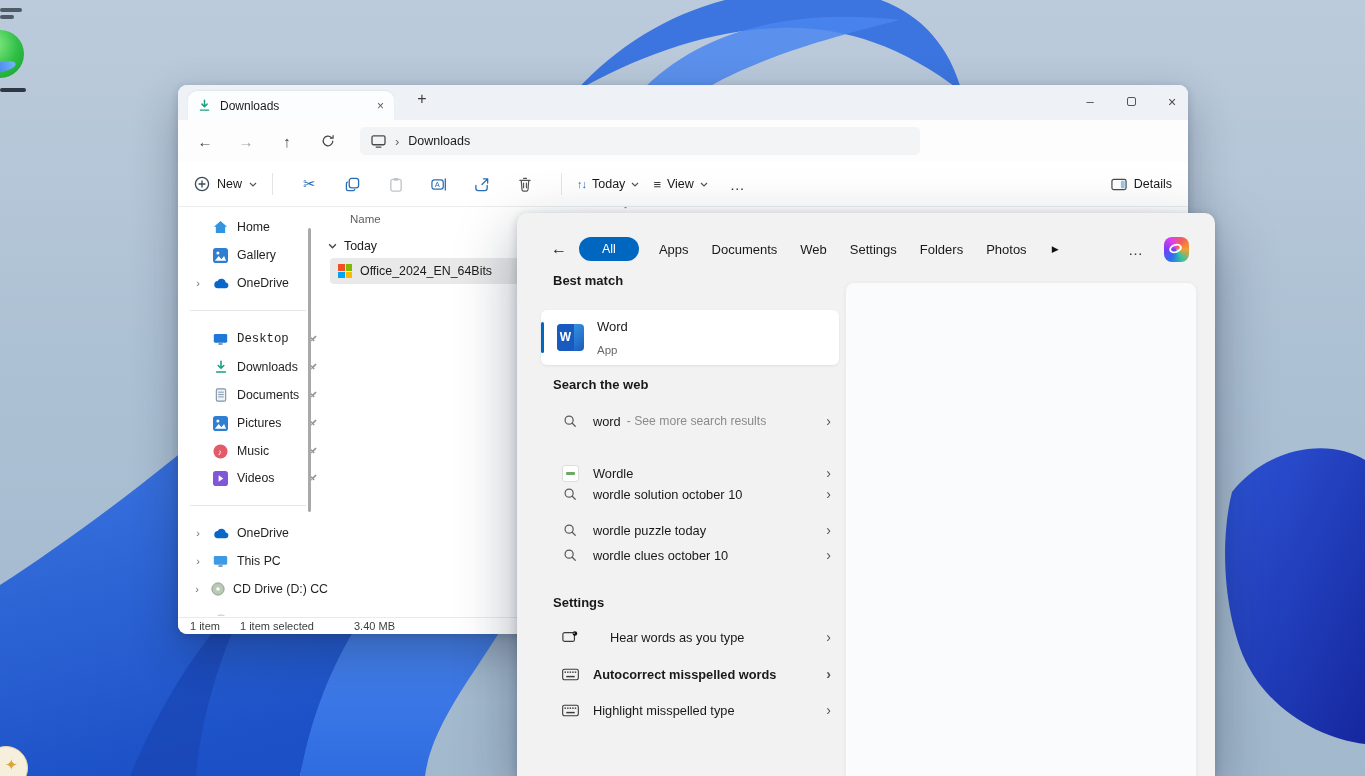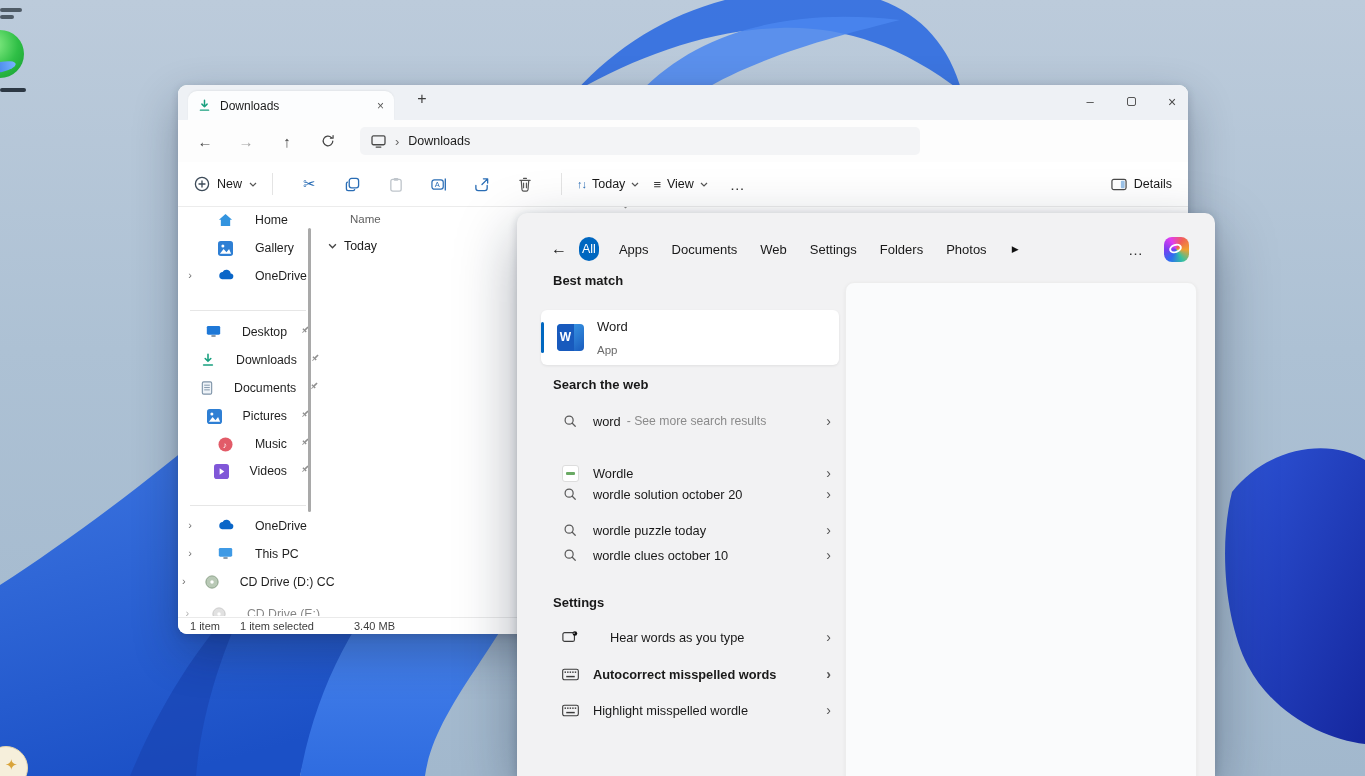--- a/index.html
+++ b/index.html
@@ -52,22 +52,22 @@
   .tb-new{display:flex;align-items:center;gap:7px;font-size:12.5px;color:#191919;}
   .tb-sep{width:1px;height:22px;background:#e4e4e4;margin:0 15px;}
   .tb-ico{width:43px;display:flex;justify-content:center;align-items:center;}
   .tb-drop{display:flex;align-items:center;gap:6px;font-size:12.5px;color:#191919;margin-right:14px;}
   .tb-more{font-size:15px;color:#333;letter-spacing:1px;margin-left:8px;}
   .tb-details{margin-left:auto;display:flex;align-items:center;gap:7px;font-size:12.5px;color:#191919;}
   .sorticon{font-size:11px;color:#2a6db5;letter-spacing:-1px;font-weight:bold;}
   .viewicon{font-size:13px;color:#3a3a3a;}
 
   .ebody{position:relative;height:409px;background:#fff;overflow:hidden;}
-  .side-row{position:absolute;left:4px;width:138px;height:28px;display:flex;align-items:flex-start;
-    border-radius:4px;font-size:12.3px;color:#1f1f1f;gap:13px;}
+  .side-row{position:absolute;left:12px;width:138px;height:28px;display:flex;align-items:center;
+    border-radius:4px;font-size:12.3px;color:#1f1f1f;}
   .side-row .exp{width:16px;text-align:center;color:#707070;font-size:11px;}
   .side-row .noexp{width:16px;}
   .side-row .ic{width:17px;margin:0 8px 0 6px;display:flex;justify-content:center;}
   .side-row .pin{margin-left:auto;margin-right:10px;opacity:.75;}
   .side-div{position:absolute;left:12px;width:116px;height:1px;background:#e6e6e6;}
   .side-scroll{position:absolute;left:130px;top:21px;width:3px;height:284px;border-radius:2px;background:#a9a9a9;}
 
   .col-head{position:absolute;left:172px;top:6px;font-size:11.5px;color:#5f5f5f;}
   .stray-chev{position:absolute;left:443px;top:-4px;color:#8a8a8a;}
   .group-row{position:absolute;left:150px;top:32px;display:flex;align-items:center;gap:7px;
@@ -80,21 +80,21 @@
   .statusbar{position:absolute;left:0;right:0;bottom:0;height:17px;background:#fff;
     border-top:1px solid #eaeaea;border-radius:0 0 9px 9px;font-size:11px;color:#3d3d3d;}
   .statusbar span{position:absolute;top:2px;}
 
   
   .spanel{position:absolute;left:517px;top:213px;width:698px;height:563px;background:#f2f2f3;
     border-radius:10px 10px 0 0;box-shadow:0 22px 60px rgba(15,25,45,.35),0 2px 10px rgba(15,25,45,.2);}
   .sp-top{position:absolute;top:21px;left:0;right:0;height:30px;display:flex;align-items:center;
     padding:0 26px 0 34px;}
   .sp-back{font-size:16px;color:#222;margin-right:12px;}
-  .sp-pill{background:#0067c0;color:#fff;font-size:12.5px;padding:5px 3px;border-radius:16px;margin-right:20px;}
+  .sp-pill{background:#0067c0;color:#fff;font-size:12.5px;padding:5px 23px;border-radius:16px;margin-right:20px;}
   .sp-tab{font-size:13px;color:#191919;margin-right:23px;}
   .sp-play{font-size:9px;color:#111;margin-left:2px;}
   .sp-more{margin-left:auto;font-size:15px;color:#333;margin-right:20px;letter-spacing:1px;}
   .copilot{width:25px;height:25px;border-radius:8px;position:relative;
     background:conic-gradient(from 210deg,#2b6ff0,#7a3ff0,#e03df0,#f05f57,#f0a030,#35c2a0,#2b6ff0);}
   .copilot i{position:absolute;left:5px;top:7px;width:13px;height:9px;border:2.4px solid #fff;
     border-radius:50%;transform:rotate(-18deg);}
 
   .sec-title{position:absolute;left:36px;font-size:13px;font-weight:bold;color:#191919;}
   .bm-card{position:absolute;left:24px;top:97px;width:298px;height:55px;background:#fff;
@@ -294,21 +294,21 @@
         <span class="exp">›</span>
         <span class="ic">
           <svg width="17" height="11" viewBox="0 0 20 12">
               <path d="M6 11.5h9.5a3.4 3.4 0 0 0 .6-6.8A5 5 0 0 0 6.6 3.2 4.2 4.2 0 0 0 6 11.5z" fill="#0a66c8"></path>
             </svg>
         </span>
         <span>OneDrive</span>
       </div>
       <div class="side-div" style="top:103px;"></div>
 
-      <div class="side-row" style="top:118px;">
+      <div class="side-row" style="top:118px;font-family:Liberation Mono, monospace;">
         <span class="noexp"></span>
         <span class="ic">
           <svg width="15" height="13" viewBox="0 0 16 14">
               <rect x="0.8" y="1" width="14.4" height="9.4" rx="1.5" fill="#1e78d7"></rect>
               <rect x="5.5" y="11" width="5" height="1.6" rx="0.8" fill="#6b7c8d"></rect>
             </svg>
         </span>
         <span>Desktop</span>
         <span class="pin">
           <svg width="10" height="10" viewBox="0 0 11 11">
@@ -463,20 +463,29 @@
       <div class="stray-chev">
         <svg width="9" height="6" viewBox="0 0 8 5">
             <path d="M1 1l3 3 3-3" stroke="#8a8a8a" stroke-width="1.1" fill="none"></path>
           </svg>
       </div>
       <div class="group-row">
         <svg width="9" height="6" viewBox="0 0 8 5">
             <path d="M1 1l3 3 3-3" stroke="#444" stroke-width="1.2" fill="none"></path>
           </svg>
         <span>Today</span>
+      </div>
+      <div class="file-row">
+        <span class="mslogo">
+          <i style="background:#f25022;"></i>
+            <i style="background:#7fba00;"></i>
+            <i style="background:#00a4ef;"></i>
+            <i style="background:#ffb900;"></i>
+        </span>
+        <span style="white-space:nowrap;">Office_2024_EN_64Bits</span>
       </div>
     </div>
 
     <div class="statusbar">
       <span style="left:12px;">1 item</span>
       <span style="left:62px;">1 item selected</span>
       <span style="left:176px;text-align:center;">3.40 MB</span>
     </div>
   </div>
 
@@ -533,21 +542,21 @@
       <span class="rchev">›</span>
     </div>
 
     <div class="sp-row" style="top:263px;">
       <span class="ric">
         <svg width="14" height="14" viewBox="0 0 16 16">
             <circle cx="7" cy="7" r="4.6" fill="none" stroke="#5a5a5a" stroke-width="1.4"></circle>
             <line x1="10.6" y1="10.6" x2="14" y2="14" stroke="#5a5a5a" stroke-width="1.4" stroke-linecap="round"></line>
           </svg>
       </span>
-      <span class="rtxt">wordle solution october 20</span>
+      <span class="rtxt">wordle solution october 10</span>
       <span class="rchev">›</span>
     </div>
 
     <div class="sp-row" style="top:299px;">
       <span class="ric">
         <svg width="14" height="14" viewBox="0 0 16 16">
             <circle cx="7" cy="7" r="4.6" fill="none" stroke="#5a5a5a" stroke-width="1.4"></circle>
             <line x1="10.6" y1="10.6" x2="14" y2="14" stroke="#5a5a5a" stroke-width="1.4" stroke-linecap="round"></line>
           </svg>
       </span>
@@ -605,20 +614,20 @@
             <g fill="#3b3b3b">
               <rect x="3" y="3.4" width="1.7" height="1.7"></rect>
               <rect x="6" y="3.4" width="1.7" height="1.7"></rect>
               <rect x="9" y="3.4" width="1.7" height="1.7"></rect>
               <rect x="12" y="3.4" width="1.7" height="1.7"></rect>
               <rect x="15" y="3.4" width="1.7" height="1.7"></rect>
               <rect x="5" y="8.6" width="10" height="1.7"></rect>
             </g>
           </svg>
       </span>
-      <span class="rtxt">Highlight misspelled wordle</span>
+      <span class="rtxt">Highlight misspelled type</span>
       <span class="rchev">›</span>
     </div>
 
     <div class="preview"></div>
   </div>
 
 </div>
 
 </body></html>

